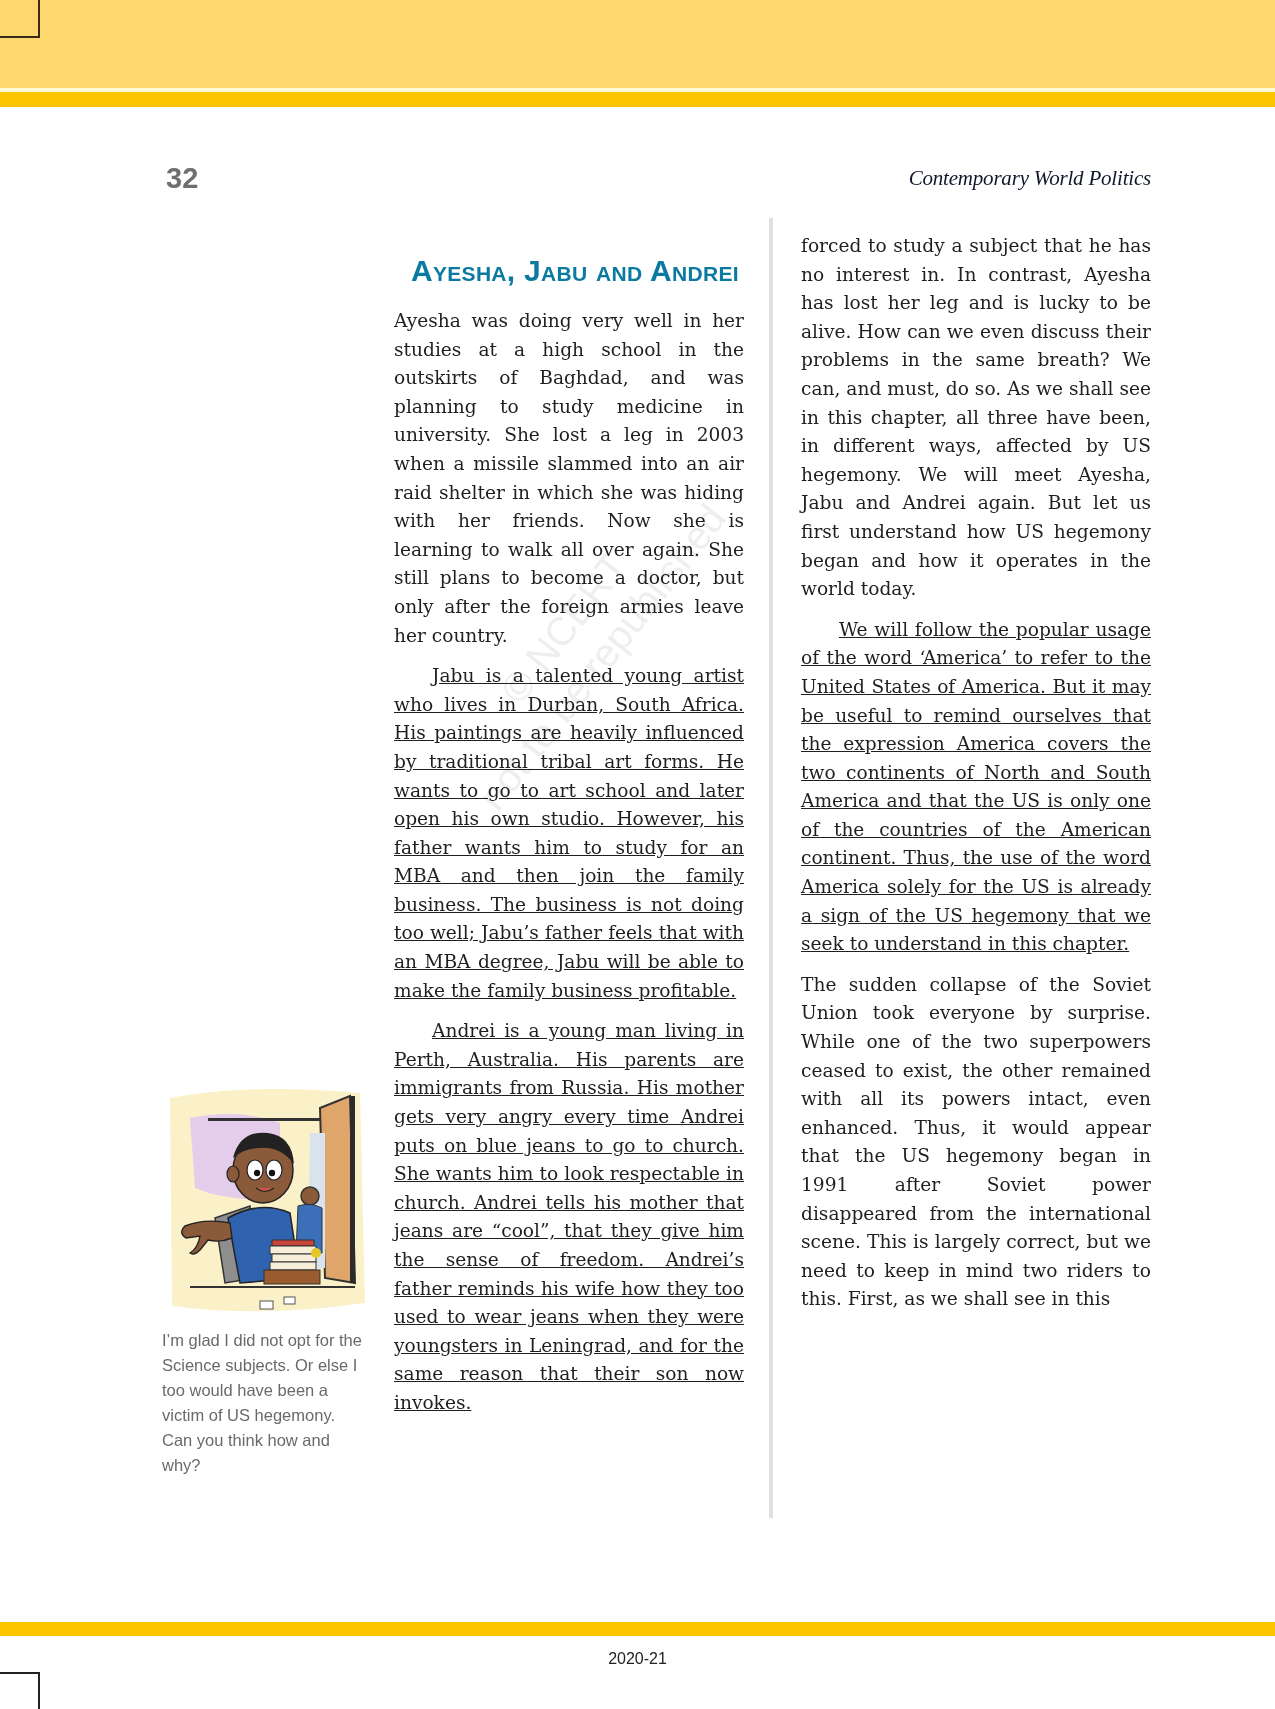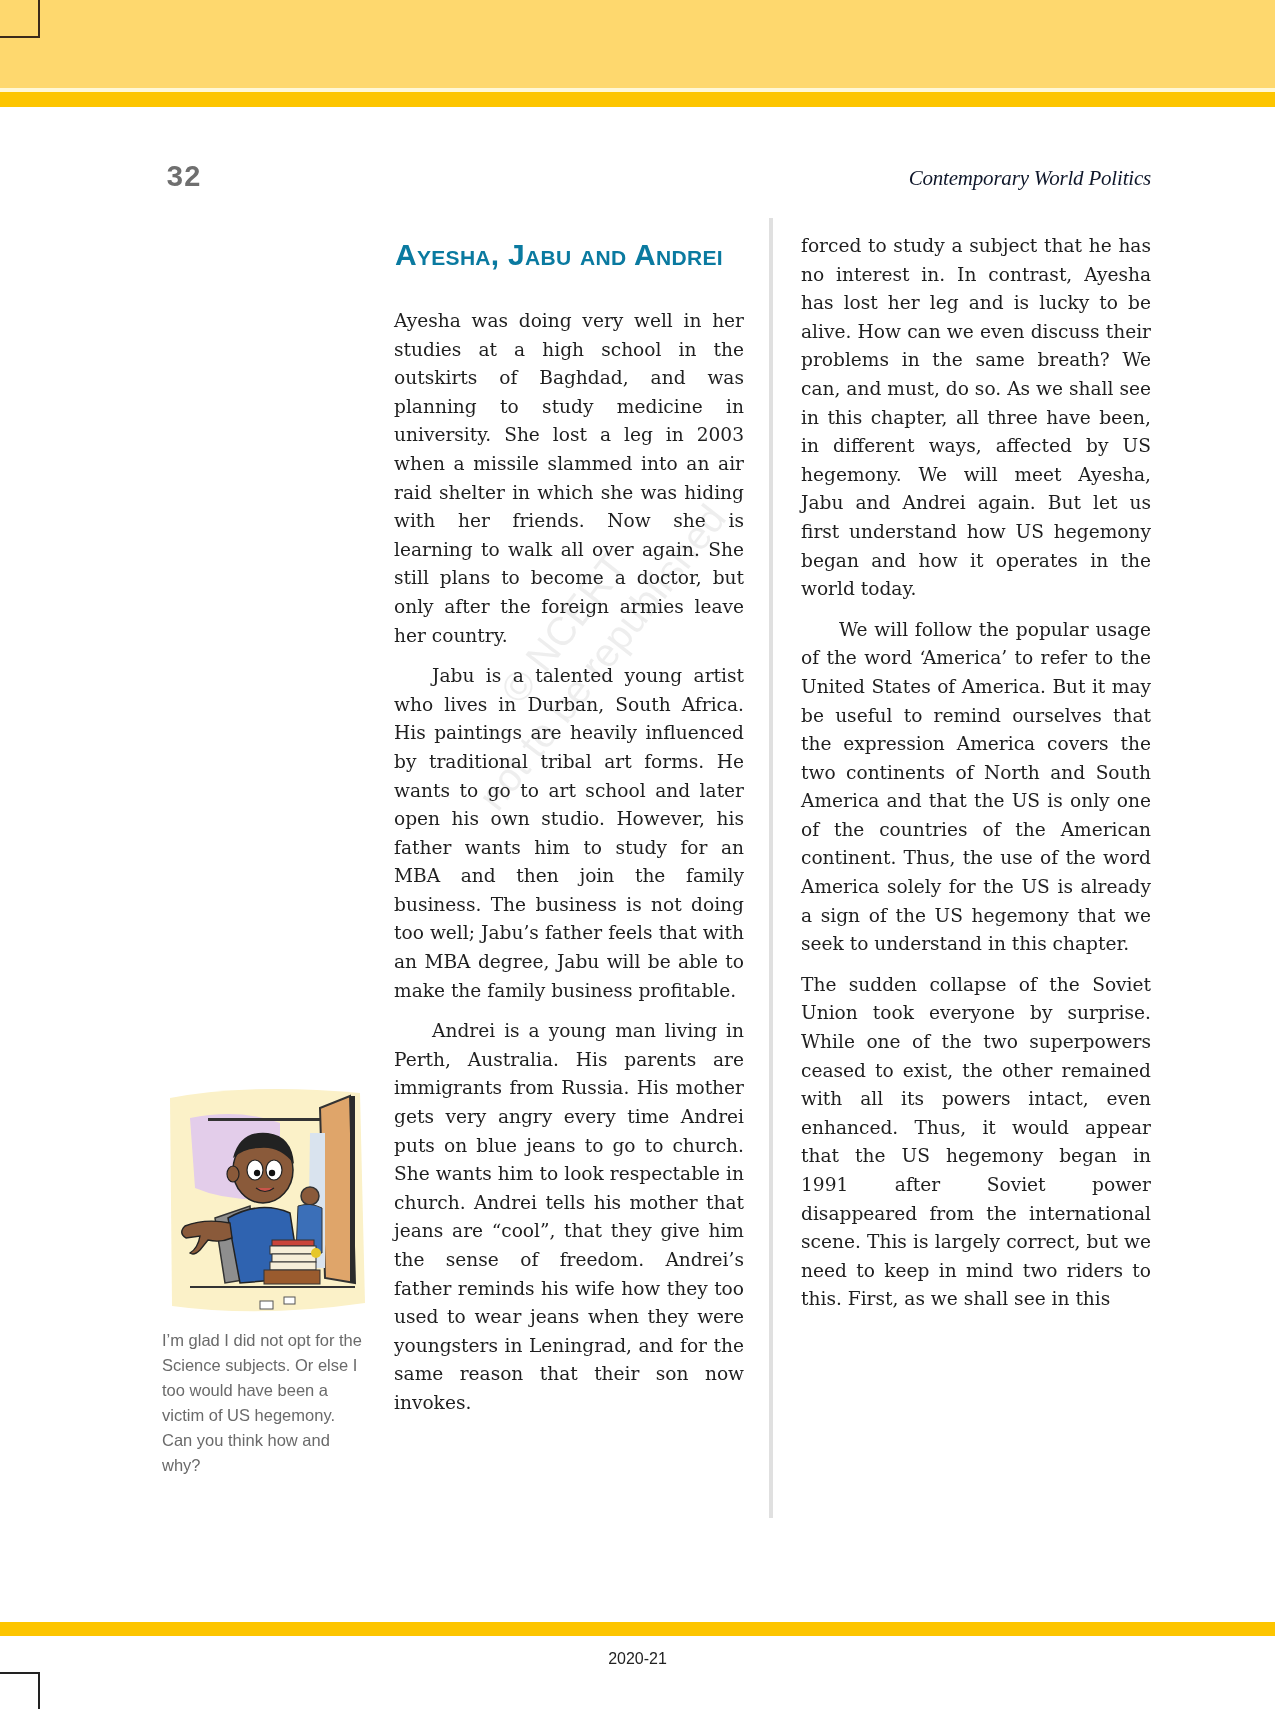--- a/index.html
+++ b/index.html
@@ -7,28 +7,28 @@
 
   .top-band { position: absolute; left: 0; top: 0; width: 1275px; height: 88px; background: #fed86e; }
   .top-thin { position: absolute; left: 0; top: 88px; width: 1275px; height: 4px; background: #fff8d6; }
   .top-stripe { position: absolute; left: 0; top: 92px; width: 1275px; height: 15px; background: #fdc500; }
 
   .crop-top-v { position: absolute; left: 38px; top: 0; width: 2px; height: 38px; background: #3a2a1a; }
   .crop-top-h { position: absolute; left: 0; top: 36px; width: 40px; height: 2px; background: #3a2a1a; }
   .crop-bot-v { position: absolute; left: 38px; top: 1672px; width: 2px; height: 37px; background: #222; }
   .crop-bot-h { position: absolute; left: 0; top: 1672px; width: 40px; height: 2px; background: #222; }
 
-  .page-number { position: absolute; left: 166px; top: 162px; font-family: Liberation Mono, monospace; font-weight: bold; font-size: 29px; color: #6f6f6f; }
+  .page-number { position: absolute; left: 166px; top: 162px; font-family: Liberation Sans, sans-serif; font-weight: bold; font-size: 29px; color: #6f6f6f; }
   .running-head { position: absolute; right: 124px; top: 166px; font-family: Liberation Serif, serif; font-style: italic; font-size: 21px; color: #0f172a; letter-spacing: -0.2px; }
 
   .col { position: absolute; font-family: "DejaVu Serif", serif; font-size: 18.6px; line-height: 28.6px; color: #1f1f1f; text-align: justify; }
   .col-left { left: 394px; top: 292px; width: 350px; margin-top: 15px; }
   .col-right { left: 801px; top: 232px; width: 350px; }
   .col p { margin: 0 0 12px 0; }
-  .col p.indent { text-indent: 38px; }
+  .col p.indent { text-indent: 38px; text-decoration: underline; }
 
   .heading { font-family: "Liberation Sans", sans-serif; font-weight: bold; color: #0a7aa0; font-variant: small-caps; letter-spacing: 0.3px; }
   .heading-1 { position: absolute; left: 394px; top: 236px; font-size: 30px; line-height: 36px; }
   .heading-2 { font-size: 30px; line-height: 42px; margin: 36px 0 28px 0; text-align: left; }
 
   .divider { position: absolute; left: 769px; top: 218px; width: 4px; height: 1300px; background: #e0e0e0; }
 
   .watermark { position: absolute; left: 430px; top: 760px; transform: rotate(-52deg); transform-origin: left top; font-family: "Liberation Sans", sans-serif; font-size: 40px; line-height: 48px; color: rgba(150,150,150,0.16); white-space: nowrap; pointer-events: none; text-align: center; }
 
   .illustration { position: absolute; left: 160px; top: 1078px; width: 210px; height: 244px; }
@@ -47,21 +47,21 @@
 <div class="crop-top-h"></div>
 
 <div class="page-number">32</div>
 <div class="running-head">Contemporary World Politics</div>
 
 <div class="watermark">
   <div>© NCERT</div>
   <div>not to be republished</div>
 </div>
 
-<h2 class="heading heading-1" style="margin:1px;">Ayesha, Jabu and Andrei</h2>
+<h2 class="heading heading-1" style="margin:17px;">Ayesha, Jabu and Andrei</h2>
 
 <div class="col col-left">
   <p>Ayesha was doing very well in her studies at a high school in the outskirts of Baghdad, and was planning to study medicine in university. She lost a leg in 2003 when a missile slammed into an air raid shelter in which she was hiding with her friends. Now she is learning to walk all over again. She still plans to become a doctor, but only after the foreign armies leave her country.</p>
   <p class="indent">Jabu is a talented young artist who lives in Durban, South Africa. His paintings are heavily influenced by traditional tribal art forms. He wants to go to art school and later open his own studio. However, his father wants him to study for an MBA and then join the family business. The business is not doing too well; Jabu’s father feels that with an MBA degree, Jabu will be able to make the family business profitable.</p>
   <p class="indent">Andrei is a young man living in Perth, Australia. His parents are immigrants from Russia. His mother gets very angry every time Andrei puts on blue jeans to go to church. She wants him to look respectable in church. Andrei tells his mother that jeans are “cool”, that they give him the sense of freedom. Andrei’s father reminds his wife how they too used to wear jeans when they were youngsters in Leningrad, and for the same reason that their son now invokes.</p>
 </div>
 
 <div class="divider"></div>
 
 <div class="col col-right">

